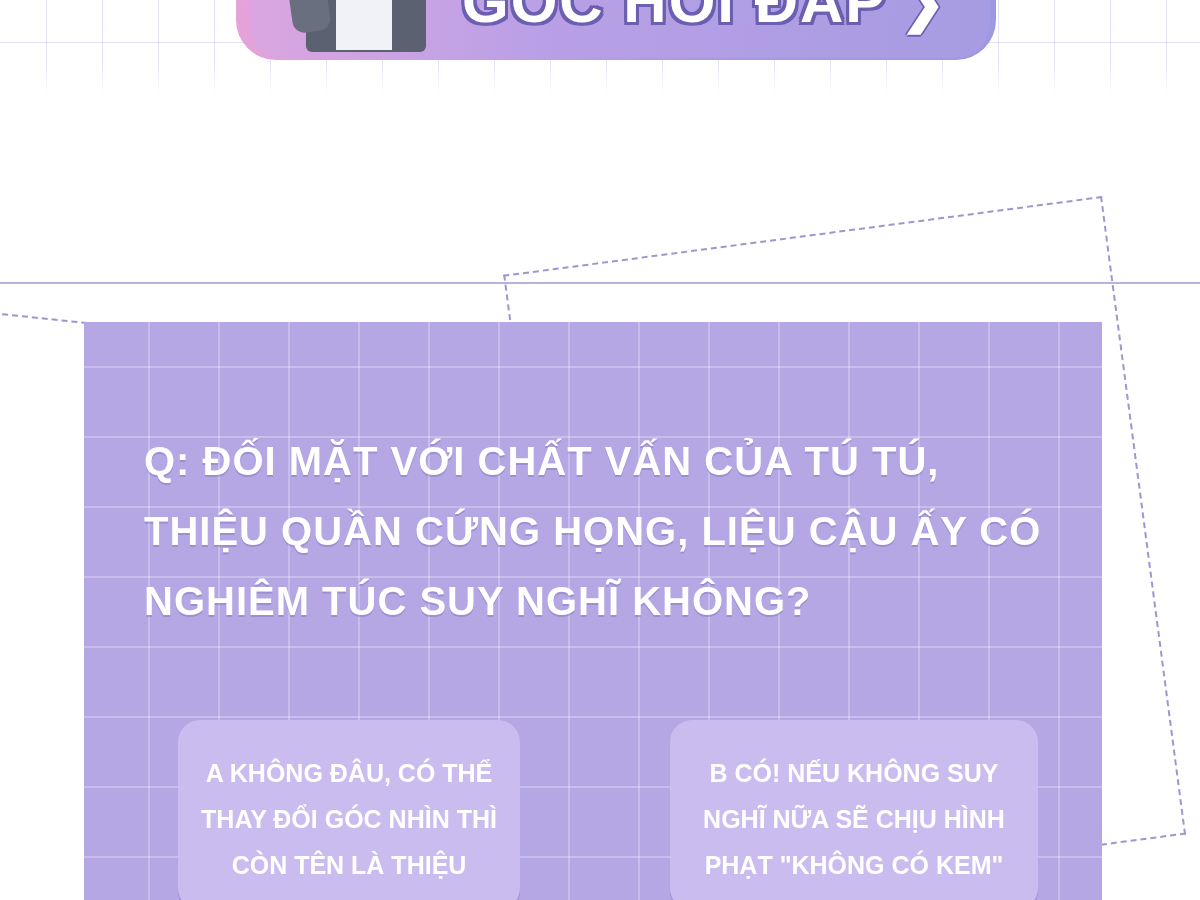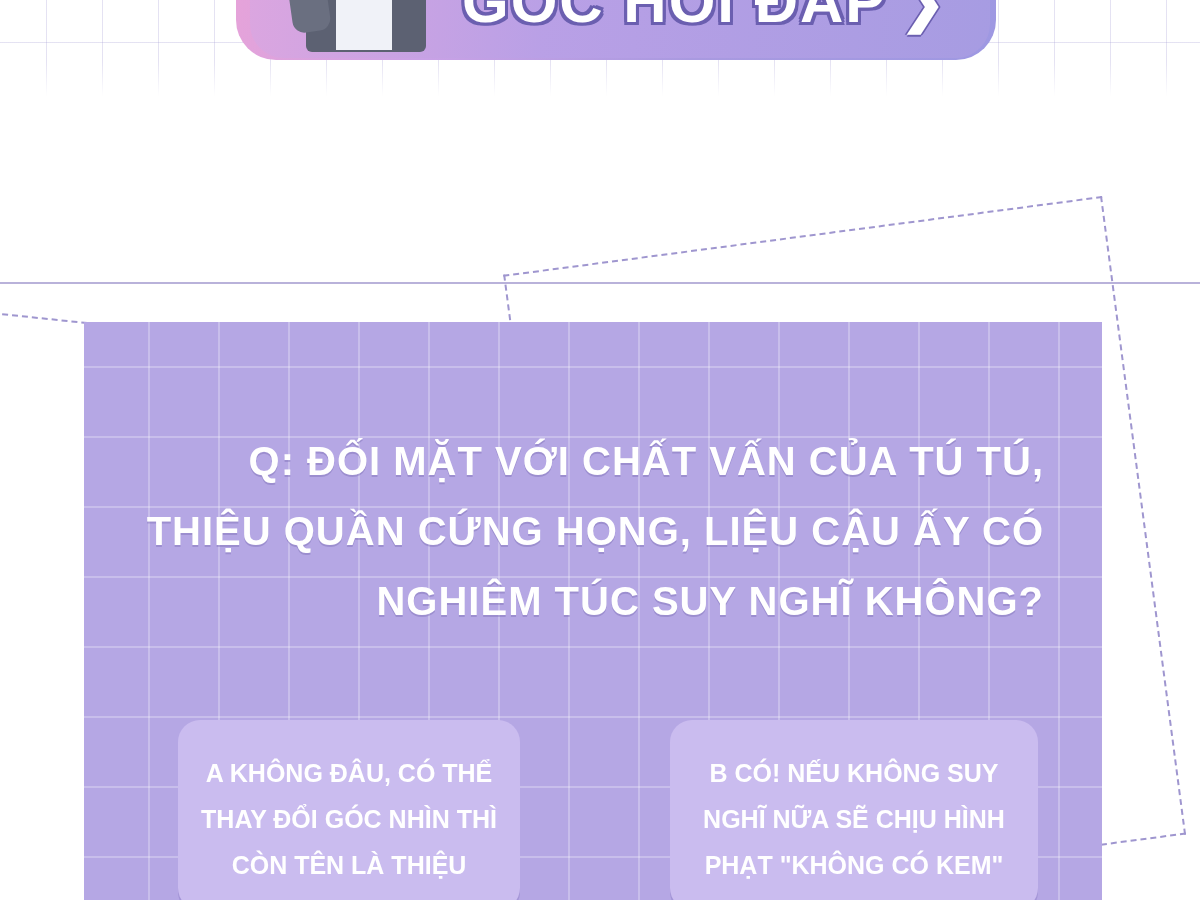--- a/index.html
+++ b/index.html
@@ -176,21 +176,21 @@
       linear-gradient(to right, rgba(255,255,255,0.26) 2px, transparent 2px),
       linear-gradient(to bottom, rgba(255,255,255,0.26) 2px, transparent 2px);
     background-size: 70px 70px;
     background-position: -6px -26px;
   }
   .qa-question {
     position: absolute;
     left: 60px;
     top: 104px;
     width: 900px;
-    text-align: right;
+    text-align: left;
     font-size: 40px;
     line-height: 70px;
     letter-spacing: 1px;
     font-weight: bold;
     color: #ffffff;
     text-shadow: 0 2px 0 rgba(110,96,170,0.35);
   }
 
   .answer {
     position: absolute;

